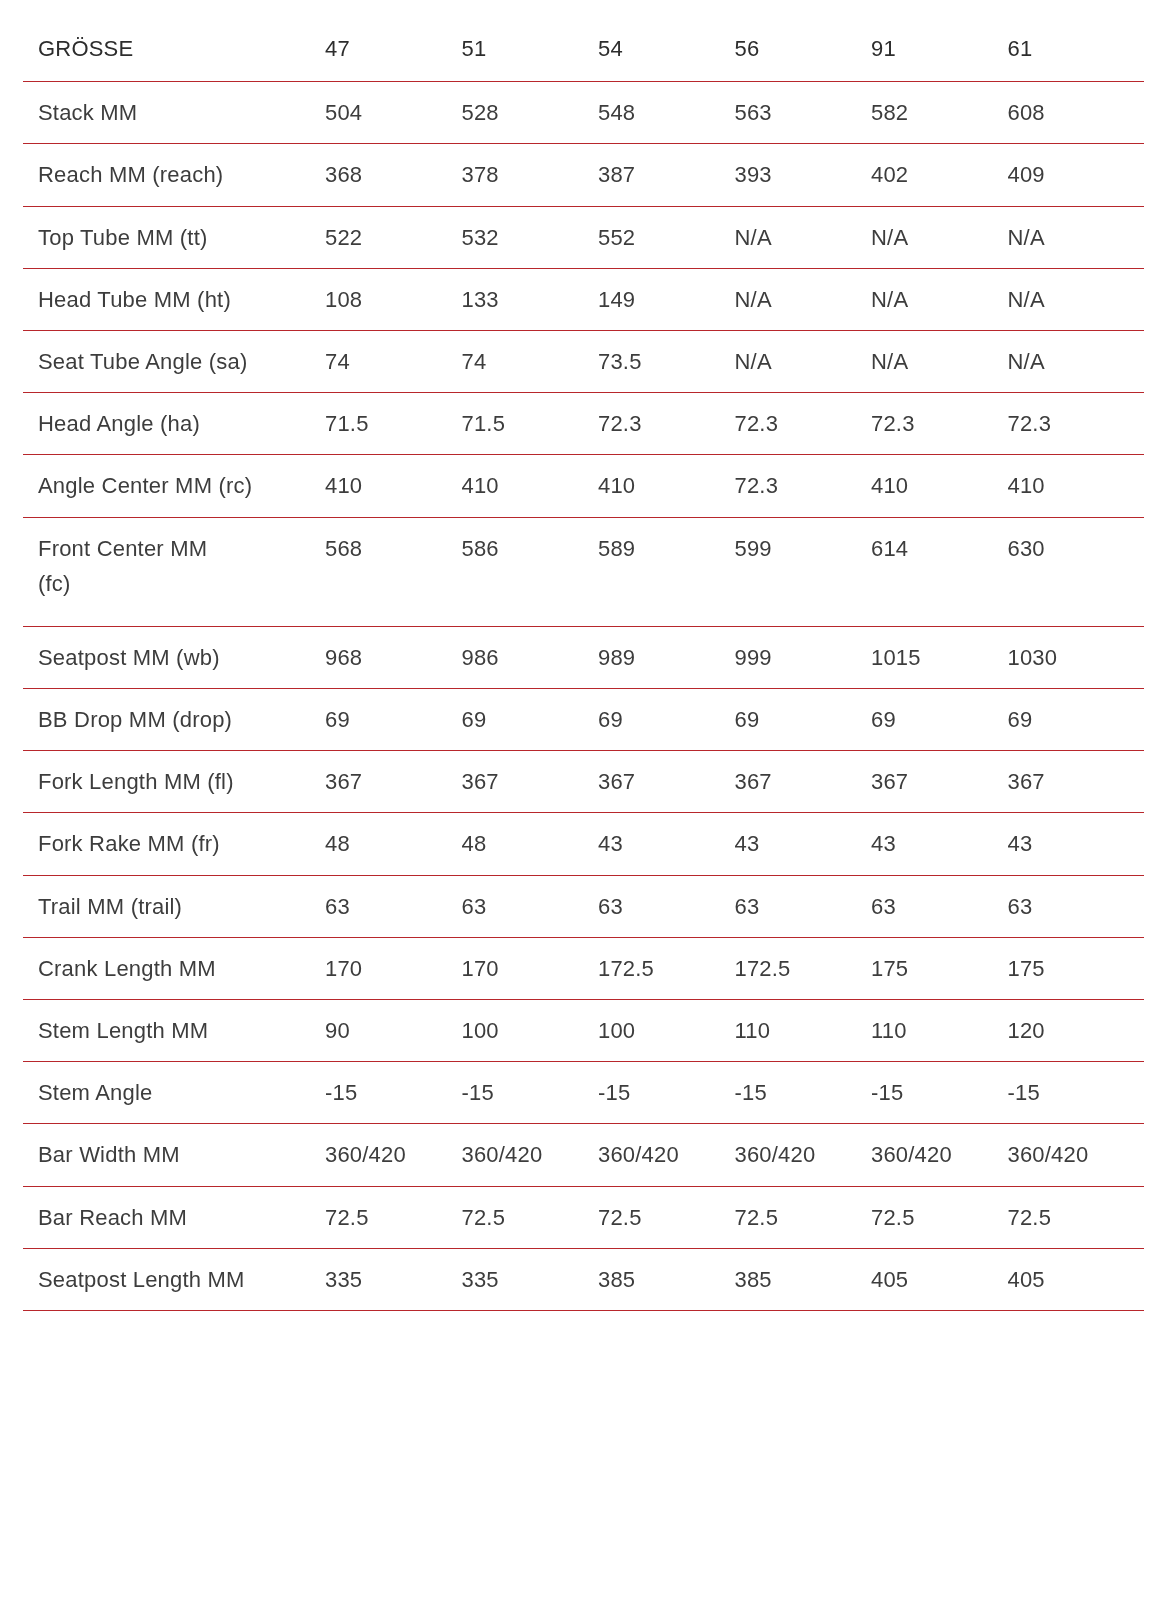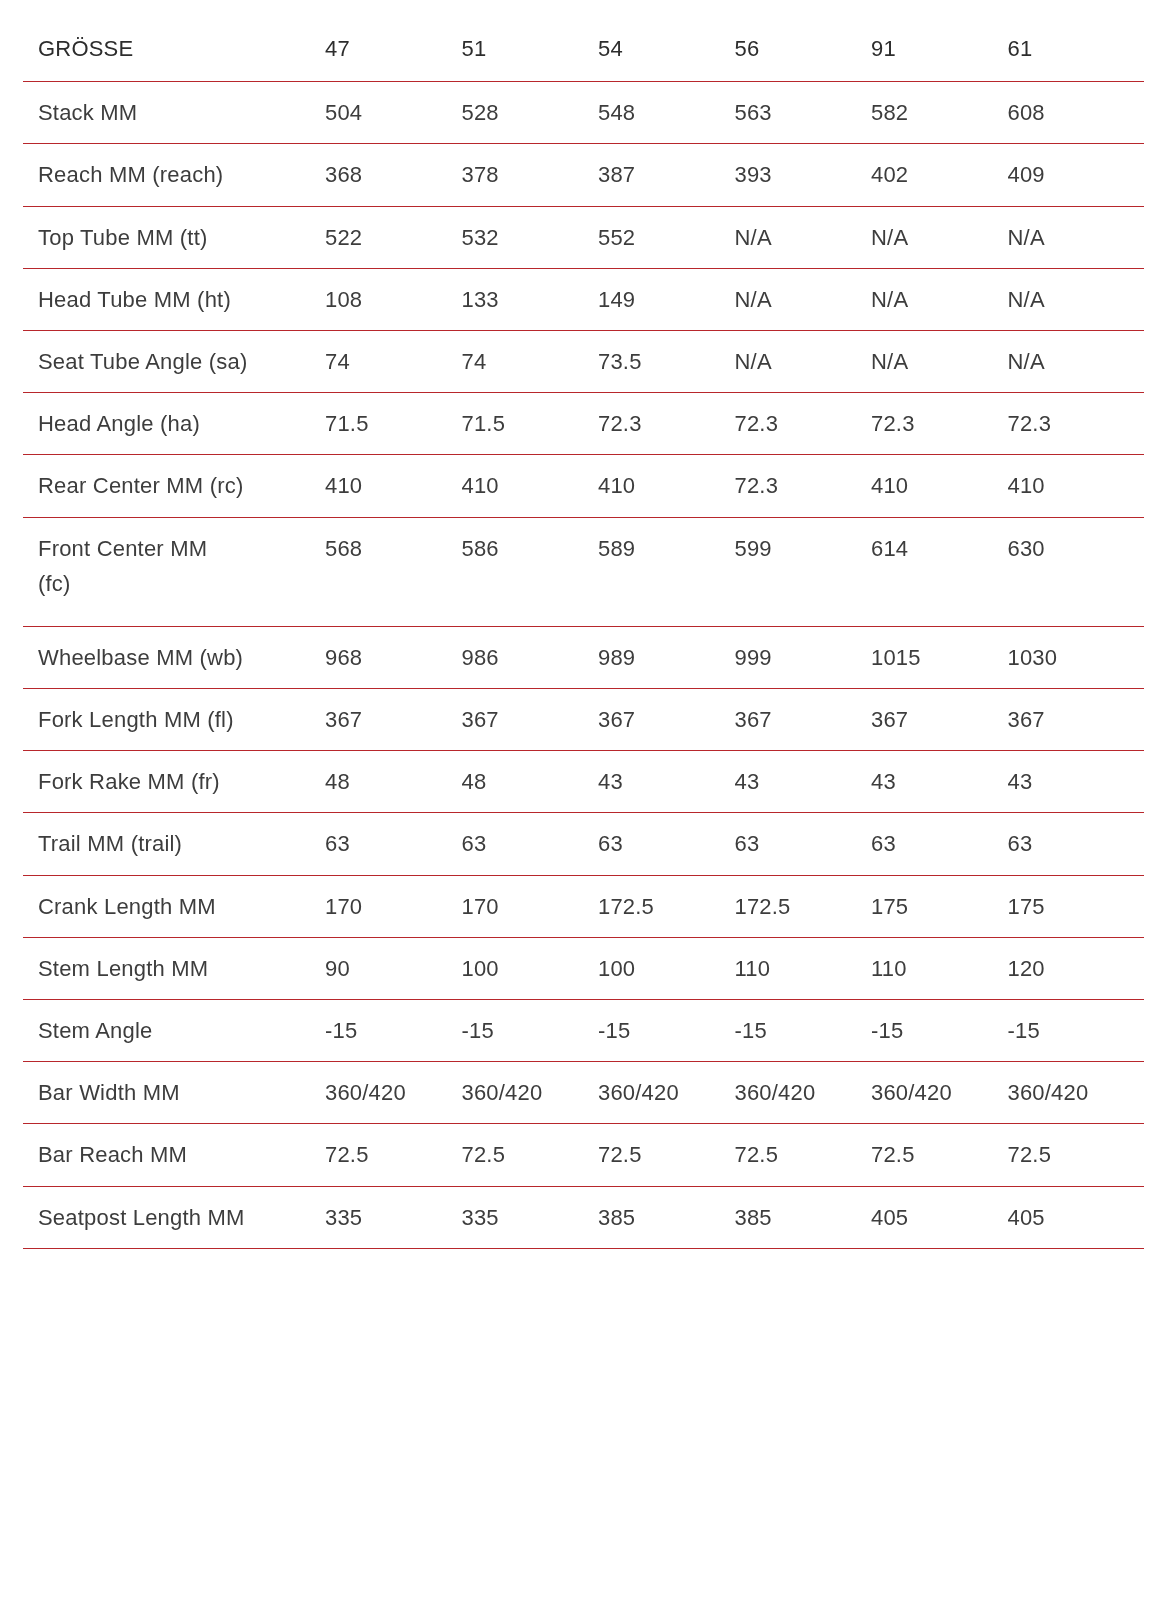--- a/index.html
+++ b/index.html
@@ -118,45 +118,54 @@
         <tr>
           <td class="label-cell">Head Angle (ha)</td>
           <td class="val-cell">71.5</td>
           <td class="val-cell">71.5</td>
           <td class="val-cell">72.3</td>
           <td class="val-cell">72.3</td>
           <td class="val-cell">72.3</td>
           <td class="val-cell">72.3</td>
         </tr>
         <tr>
-          <td class="label-cell">Rear Center MM (rc)</td>
+          <td class="label-cell">Angle Center MM (rc)</td>
           <td class="val-cell">410</td>
           <td class="val-cell">410</td>
           <td class="val-cell">410</td>
           <td class="val-cell">72.3</td>
           <td class="val-cell">410</td>
           <td class="val-cell">410</td>
         </tr>
         <tr>
           <td class="label-cell">Front Center MM<span class="label-line2">(fc)</span></td>
           <td class="val-cell">568</td>
           <td class="val-cell">586</td>
           <td class="val-cell">589</td>
           <td class="val-cell">599</td>
           <td class="val-cell">614</td>
           <td class="val-cell">630</td>
         </tr>
         <tr>
-          <td class="label-cell">Wheelbase MM (wb)</td>
+          <td class="label-cell">Seatpost MM (wb)</td>
           <td class="val-cell">968</td>
           <td class="val-cell">986</td>
           <td class="val-cell">989</td>
           <td class="val-cell">999</td>
           <td class="val-cell">1015</td>
           <td class="val-cell">1030</td>
+        </tr>
+        <tr>
+          <td class="label-cell">BB Drop MM (drop)</td>
+          <td class="val-cell">69</td>
+          <td class="val-cell">69</td>
+          <td class="val-cell">69</td>
+          <td class="val-cell">69</td>
+          <td class="val-cell">69</td>
+          <td class="val-cell">69</td>
         </tr>
         <tr>
           <td class="label-cell">Fork Length MM (fl)</td>
           <td class="val-cell">367</td>
           <td class="val-cell">367</td>
           <td class="val-cell">367</td>
           <td class="val-cell">367</td>
           <td class="val-cell">367</td>
           <td class="val-cell">367</td>
         </tr>

